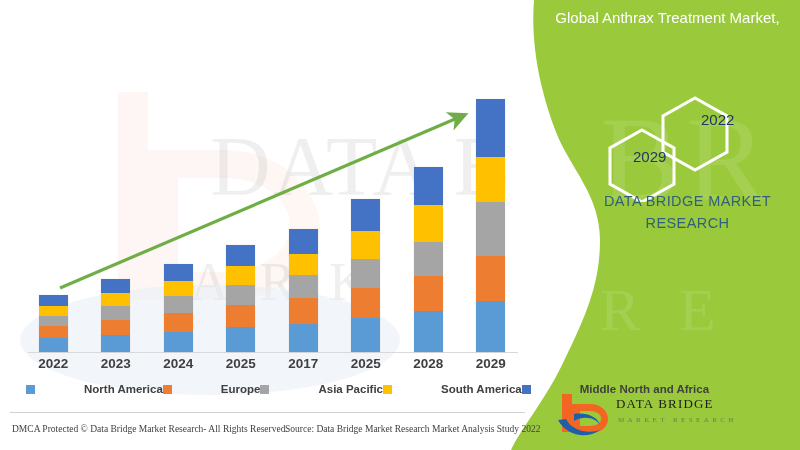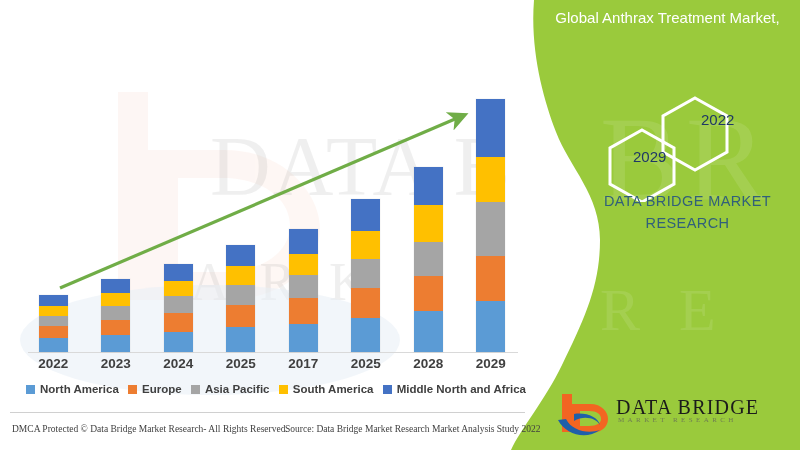--- a/index.html
+++ b/index.html
@@ -39,21 +39,21 @@
   
   .trend-arrow{position:absolute;left:0;top:0;width:540px;height:380px;pointer-events:none;}
 
   
   .legend{
     position:absolute;left:26px;top:383px;width:500px;
     display:flex;align-items:center;justify-content:space-between;
   }
   .legend-item{display:flex;align-items:center;gap:5px;}
   .legend-swatch{width:9px;height:9px;display:inline-block;}
-  .legend-label{font-size:11.5px;font-weight:bold;color:#404040;white-space:nowrap;}
+  .legend-label{font-size:11.5px;font-weight:bold;color:#404040;white-space:nowrap;margin-left:44px;}
 
   
   .footer-rule{position:absolute;left:10px;top:412px;width:515px;height:1px;background:#d0d0d0;}
   .footer{position:absolute;top:424px;left:0;width:540px;font-family:"Liberation Serif", serif;
           font-size:9.5px;color:#3f3f3f;}
   .footer .left{position:absolute;left:12px;top:0;white-space:nowrap;}
   .footer .right{position:absolute;left:285px;top:0;white-space:nowrap;}
 
   
   .panel-title{
@@ -68,21 +68,21 @@
   .hex-2022{left:101px;top:19px;}
 
   .brand-text{
     position:absolute;left:580px;top:190px;width:215px;text-align:center;
     color:#31607a;font-size:14.5px;line-height:22px;letter-spacing:.4px;
   }
   .brand-text div{white-space:nowrap;}
 
   .logo{position:absolute;left:556px;top:392px;width:235px;height:48px;}
   .logo-word{position:absolute;left:60px;top:4px;color:#1b1b1b;font-family:"Liberation Serif", serif;
-             font-size:20px;letter-spacing:1.2px;font-weight:400;}
+             font-size:13px;letter-spacing:1.2px;font-weight:400;}
   .logo-sub{position:absolute;left:62px;top:24px;color:#6f7d52;font-family:"Liberation Serif", serif;
             font-size:7px;letter-spacing:3.4px;}
 </style>
 </head>
 <body>
 
 <div class="stage">
 
   <svg class="green-panel" viewBox="0 0 800 450" preserveAspectRatio="none">
     <path d="M534,0 L800,0 L800,450 L511,450

